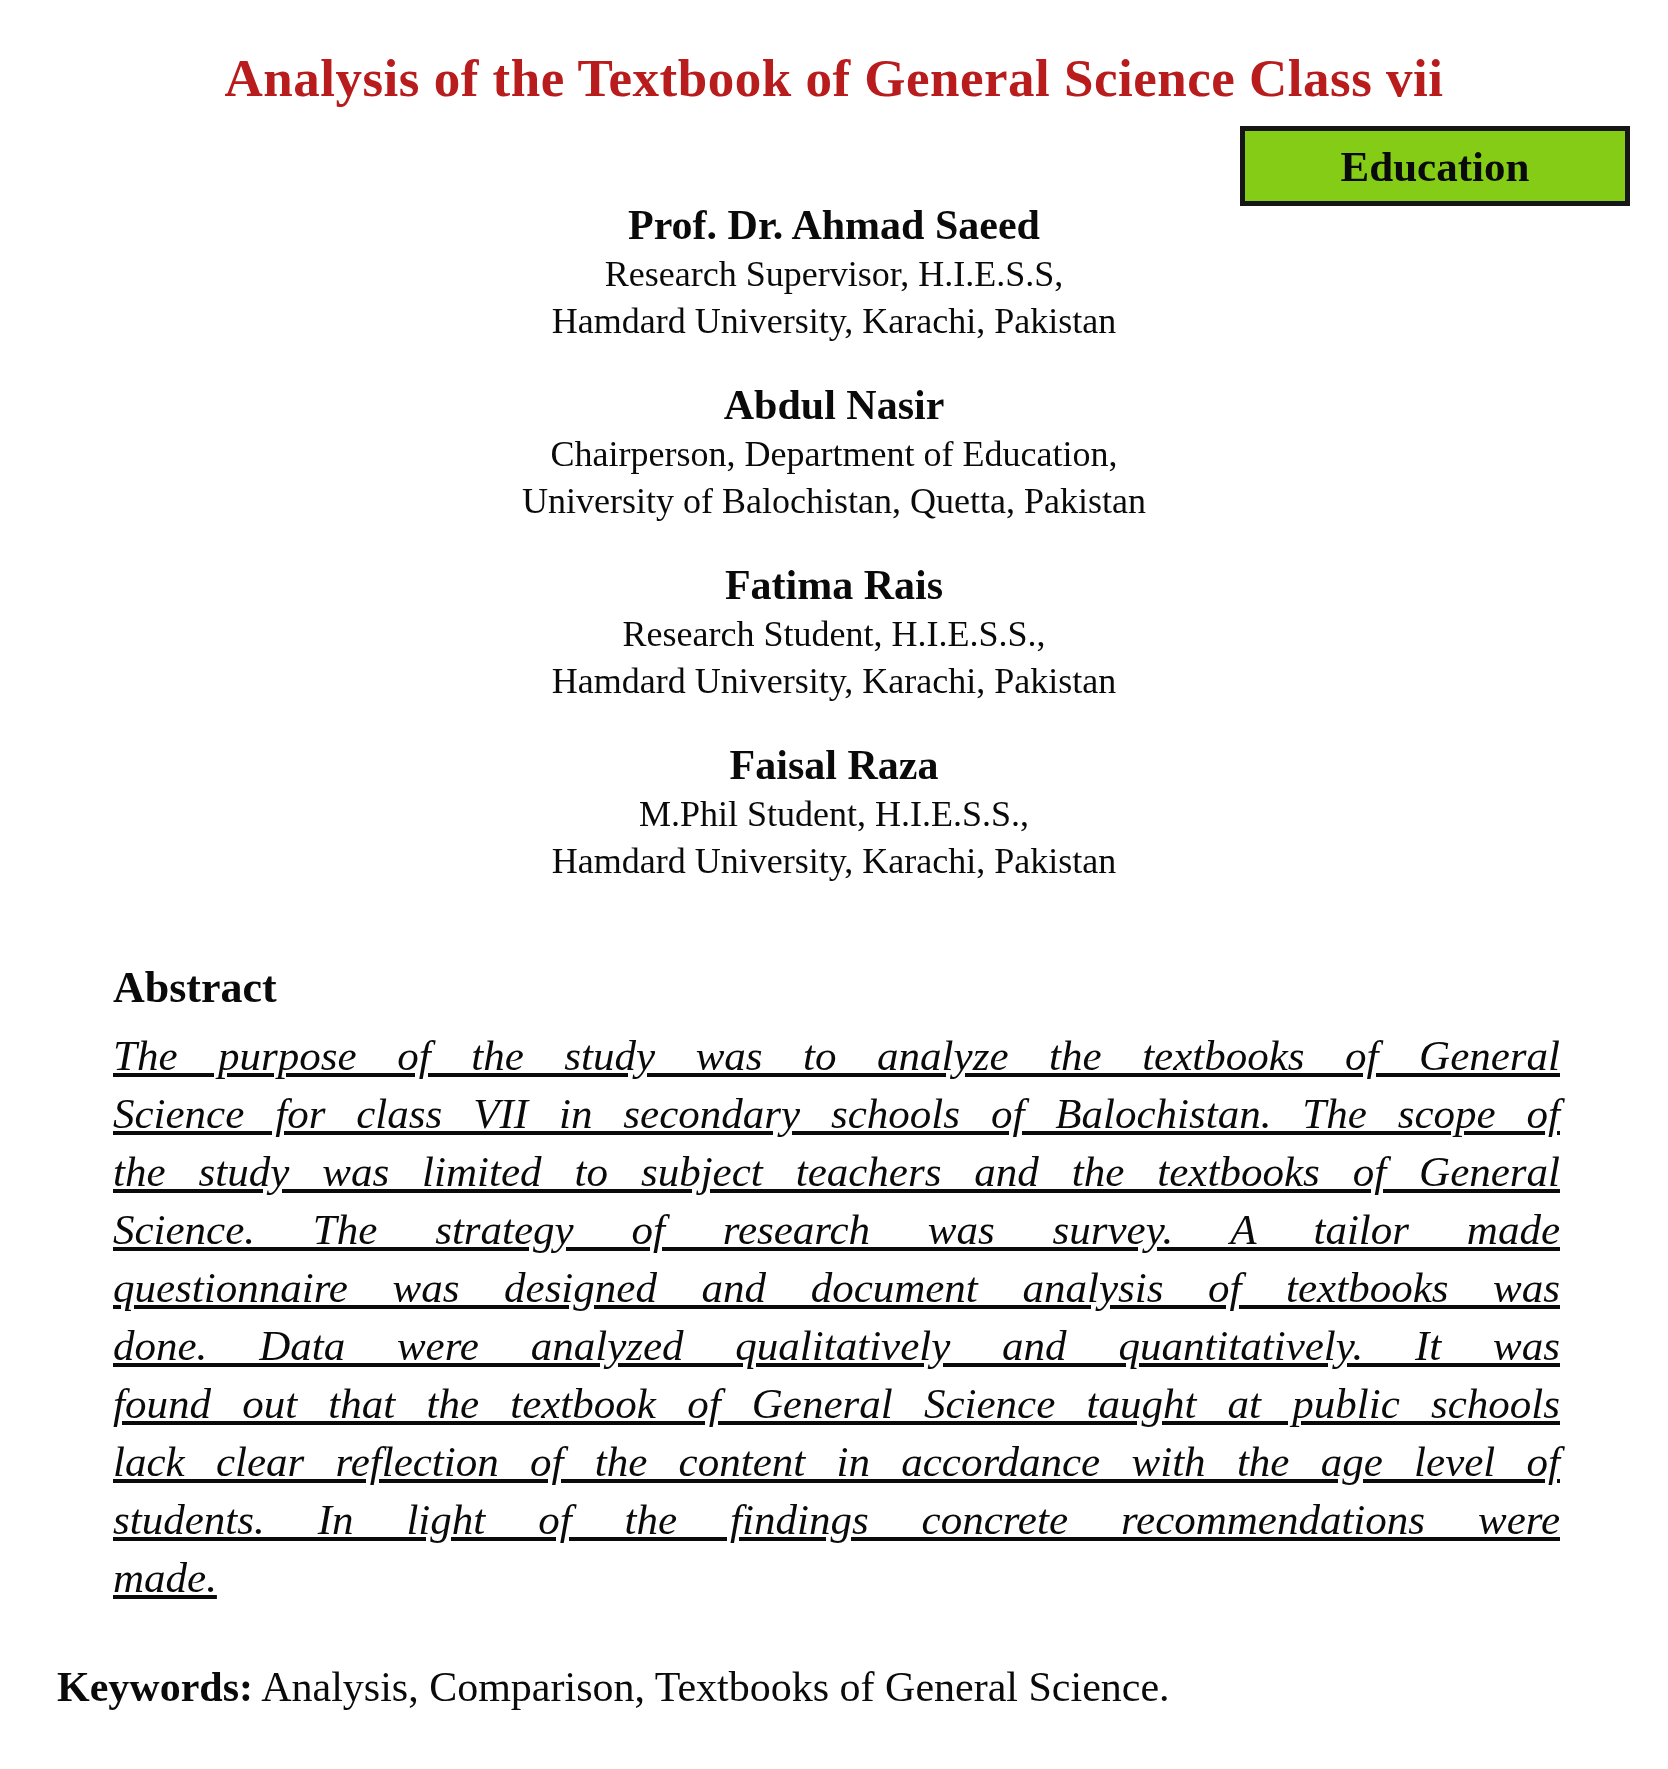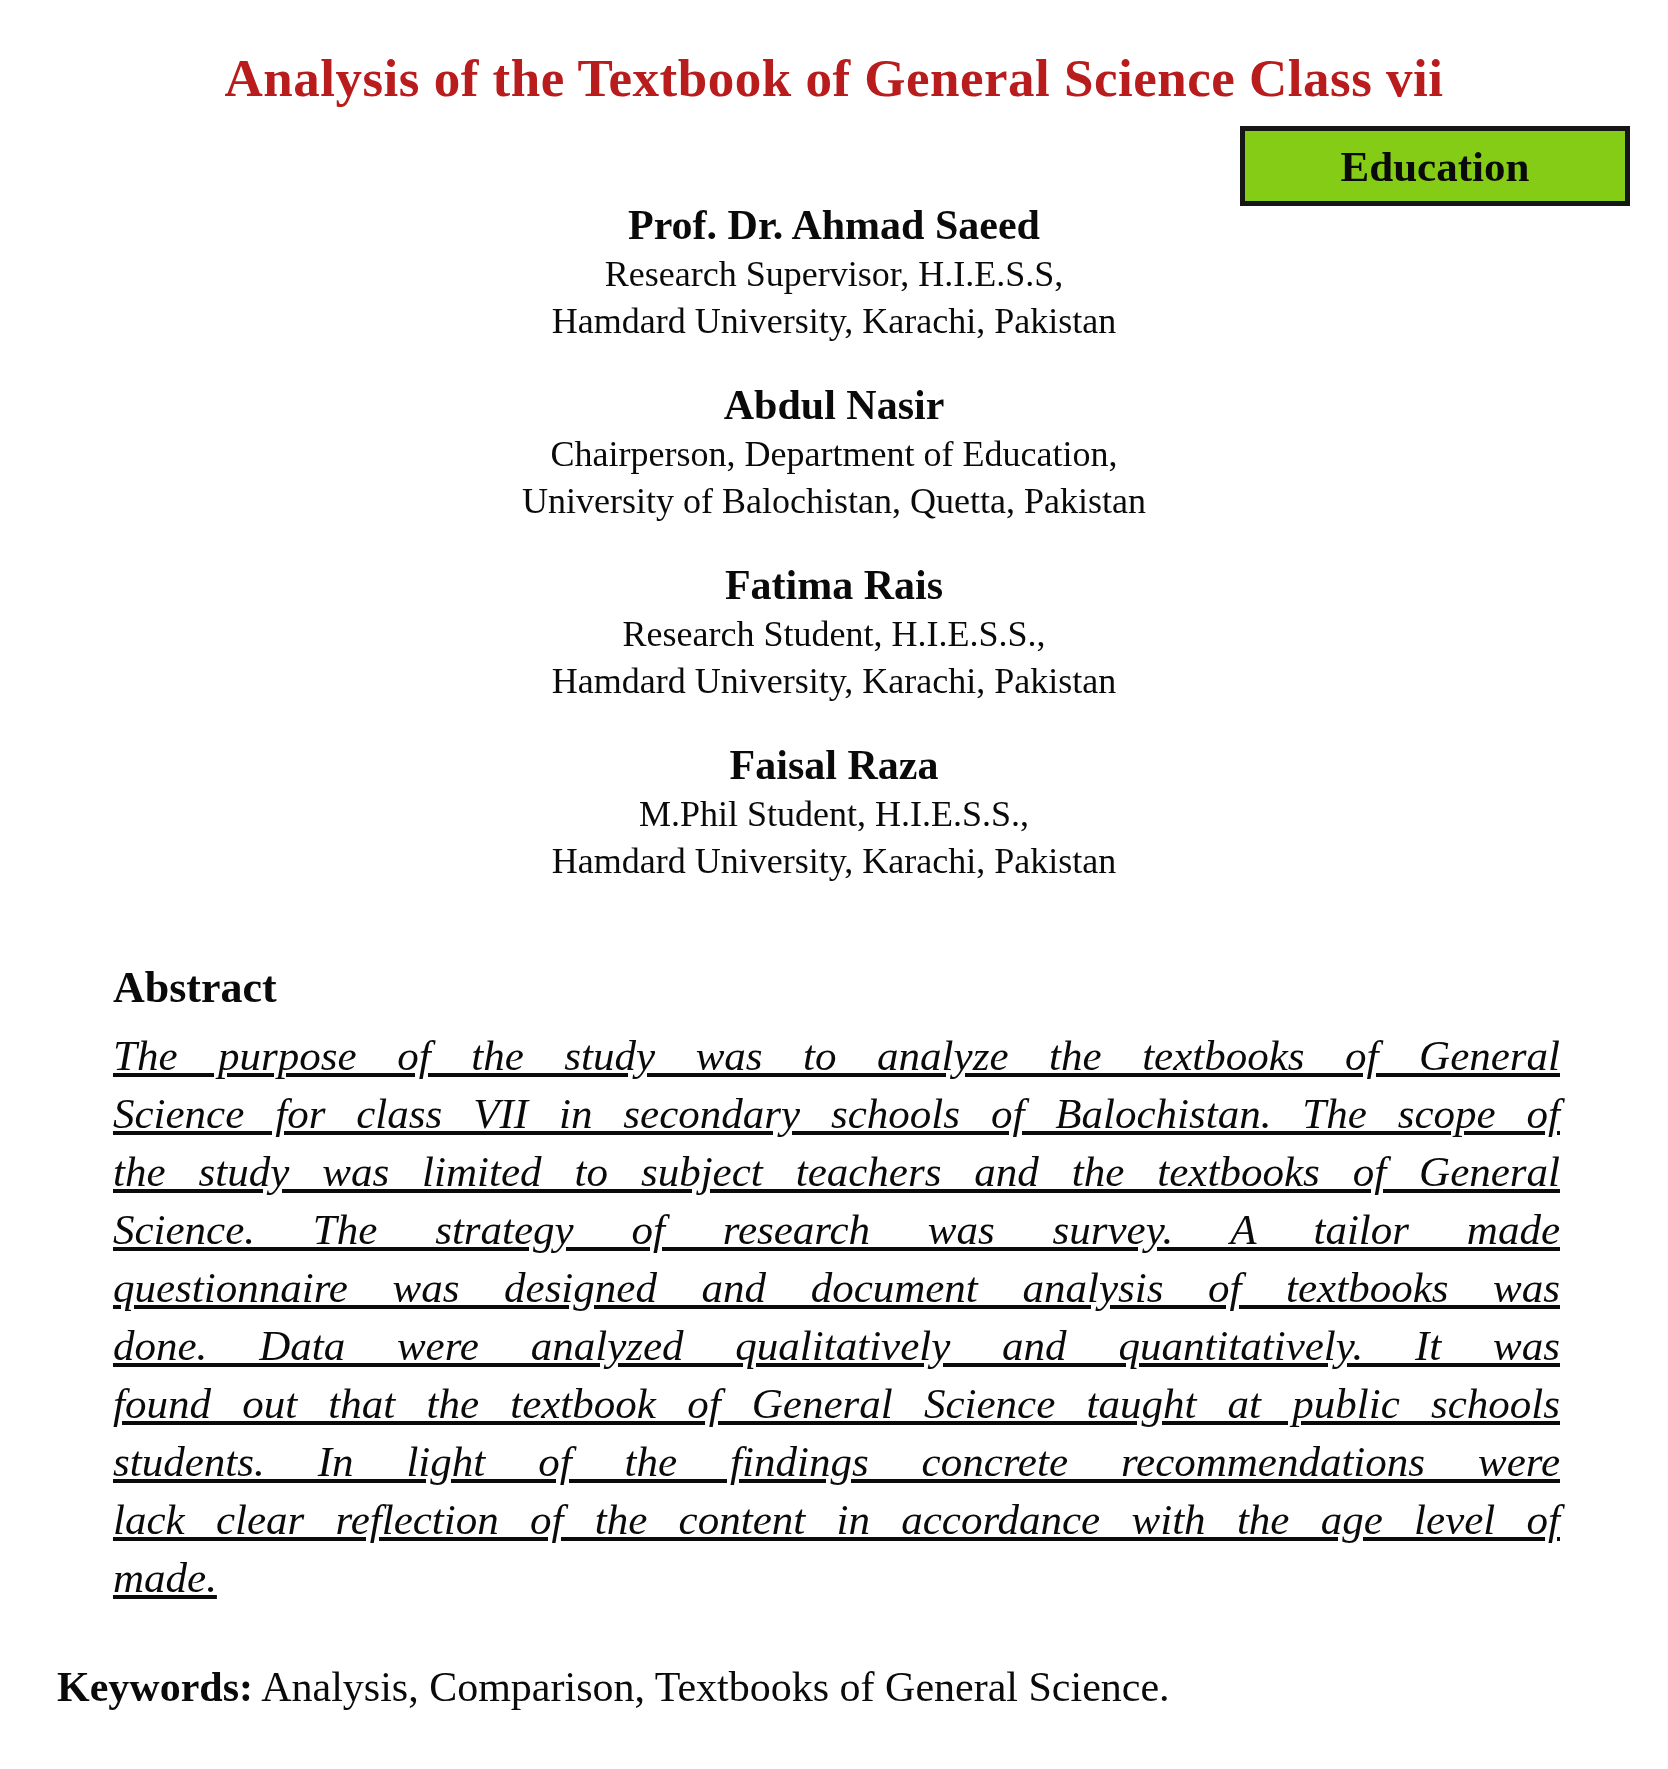--- a/index.html
+++ b/index.html
@@ -137,20 +137,20 @@
 
 <div class="abstract">
   <div class="abstract-heading">Abstract</div>
   <div class="abstract-line">The purpose of the study was to analyze the textbooks of General</div>
   <div class="abstract-line">Science for class VII in secondary schools of Balochistan. The scope of</div>
   <div class="abstract-line">the study was limited to subject teachers and the textbooks of General</div>
   <div class="abstract-line">Science. The strategy of research was survey. A tailor made</div>
   <div class="abstract-line">questionnaire was designed and document analysis of textbooks was</div>
   <div class="abstract-line">done. Data were analyzed qualitatively and quantitatively. It was</div>
   <div class="abstract-line">found out that the textbook of General Science taught at public schools</div>
+  <div class="abstract-line">lack clear reflection of the content in accordance with the age level of</div>
   <div class="abstract-line">students. In light of the findings concrete recommendations were</div>
-  <div class="abstract-line">lack clear reflection of the content in accordance with the age level of</div>
   <div class="abstract-line last">made.</div>
 </div>
 
 <div class="keywords">
   <span class="keywords-label">Keywords:</span><span> Analysis, Comparison, Textbooks of General Science.</span>
 </div>
 
 </body></html>

